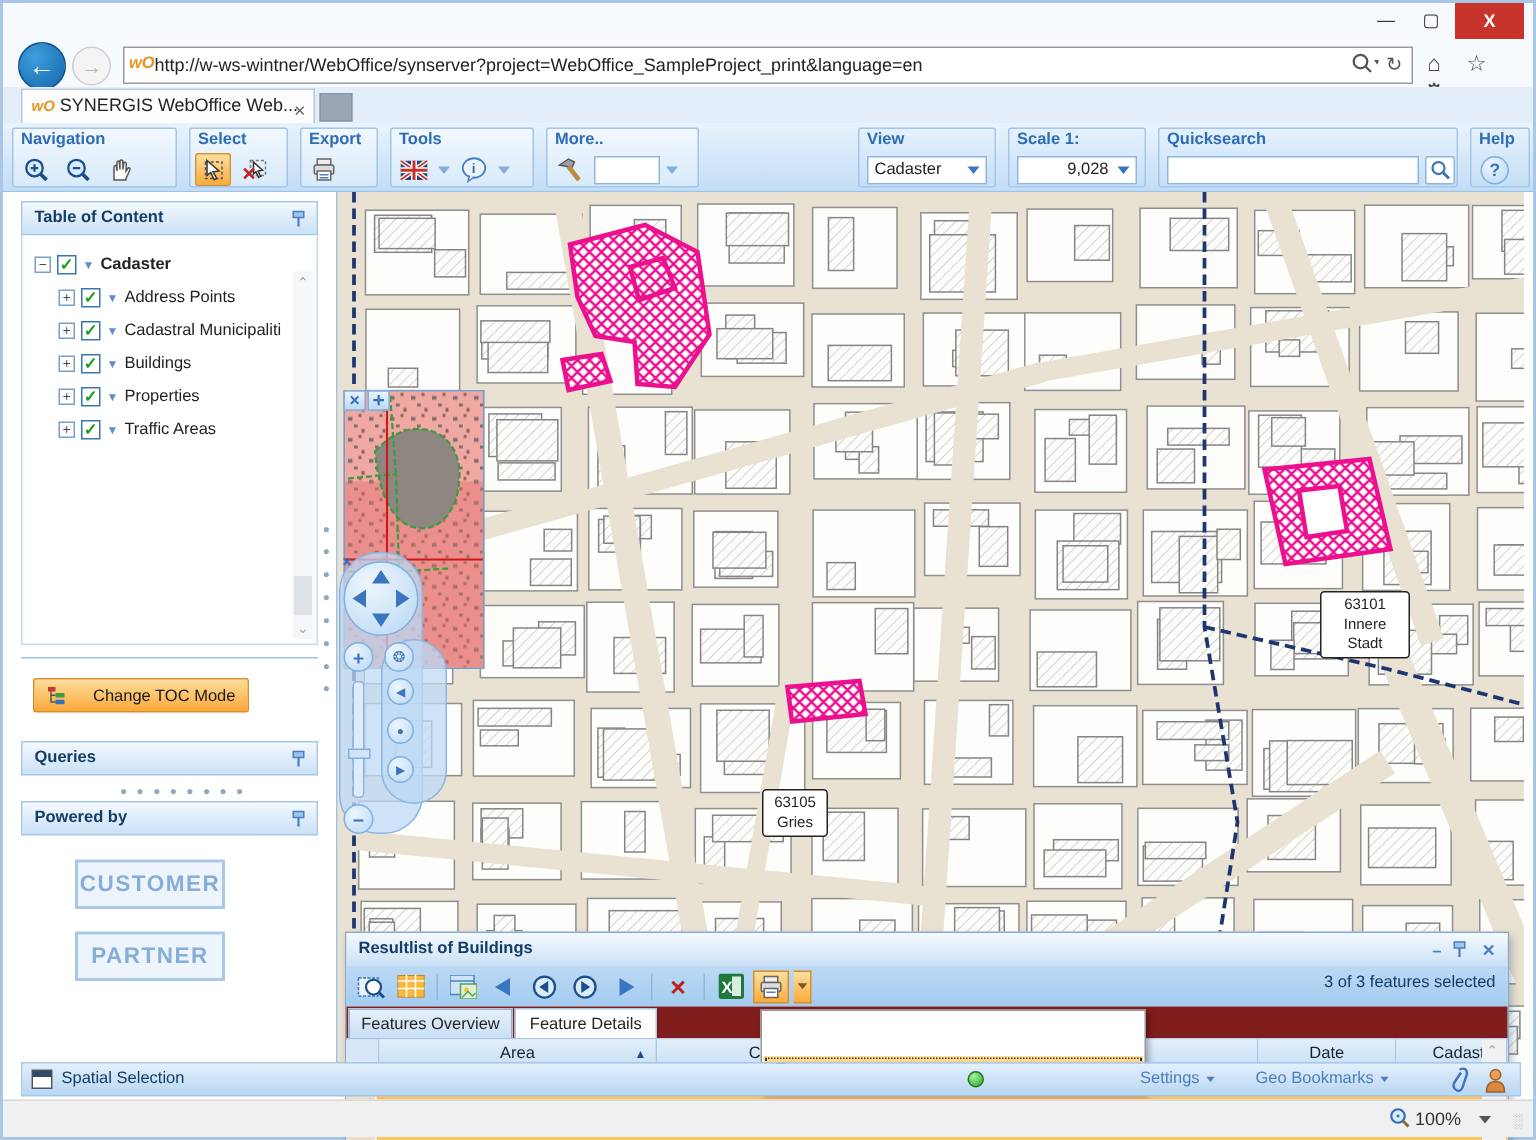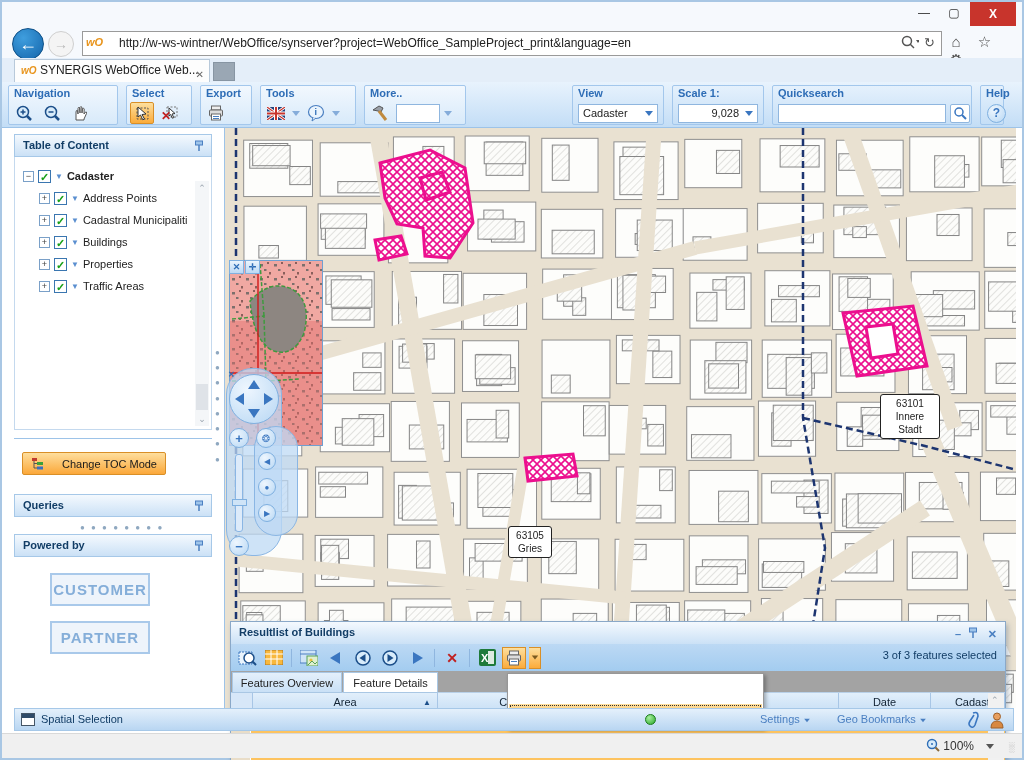--- a/index.html
+++ b/index.html
@@ -10,21 +10,21 @@
   
   .titlebar { left:0; top:0; width:1020px; height:26px; background:#f6f9fd; }
   .winbtn { top:0; height:22px; text-align:center; font-size:12px; color:#333; line-height:22px; }
   .btn-min { left:908px; width:28px; }
   .btn-max { left:938px; width:28px; }
   .btn-close { left:968px; width:46px; height:24px; background:#c8342c; color:#fff; font-weight:bold; line-height:24px; }
   .urlrow { left:0; top:24px; width:1020px; height:32px; background:#f6f9fd; }
   .navcircle { top:2px; width:32px; height:32px; border-radius:50%; text-align:center; line-height:30px; font-size:18px; }
   .backbtn { left:10px; background:radial-gradient(circle at 35% 30%, #3f9ede, #1465ab); color:#fff; border:1px solid #0d4f86; }
   .fwdbtn { left:46px; width:26px; height:26px; top:5px; background:#f4f4f4; color:#b9b9b9; border:1px solid #cfcfcf; line-height:24px; font-size:14px; }
-  .urlfield { left:80px; top:5px; width:860px; height:25px; background:#fff; border:1px solid #9a9a9a; font-size:12px; color:#222; line-height:23px; padding-left:36px; white-space:nowrap; overflow:hidden; }
+  .urlfield { left:80px; top:5px; width:860px; height:25px; background:#fff; border:1px solid #9a9a9a; font-size:12px; color:#222; line-height:23px; padding-left:20px; white-space:nowrap; overflow:hidden; }
   .url-favicon { left:84px; top:10px; width:16px; height:16px; color:#e8941c; font-size:11px; font-weight:bold; font-style:italic; }
   .chrome-ico { display:inline-block; width:24px; text-align:center; color:#4a4a4a; font-size:15px; }
   .chrome-right { left:942px; top:7px; }
 
   .tabrow { left:0; top:56px; width:1020px; height:24px; background:linear-gradient(#eaf2fb,#dcea f7); background:#e4eef9; }
   .tab { left:12px; top:1px; width:196px; height:23px; background:#fdfdfd; border:1px solid #b8c9da; border-bottom:none; font-size:12px; color:#222; line-height:21px; padding-left:6px; }
   .tab-close { position:absolute; right:5px; top:4px; font-size:10px; color:#666; }
   .tabstub { left:211px; top:4px; width:22px; height:19px; background:#9aa7b4; border:1px solid #8795a3; }
 
   
@@ -59,21 +59,21 @@
   #navwidget { left:224px; top:240px; width:74px; height:190px; }
   .navshape { position:absolute; background:rgba(190,218,245,.75); border:1px solid #8ab6e4; }
   .navcirc { position:absolute; border-radius:50%; background:radial-gradient(circle at 35% 30%, #eef6fe, #b7d7f4); border:1px solid #7fb0e0; color:#3a76c0; display:flex; align-items:center; justify-content:center; }
 
   
   #resultlist { left:228px; top:493px; width:776px; height:204px; background:#fff; border:1px solid #8aa8c8; box-shadow:2px 3px 5px rgba(60,90,120,.35); }
   .rl-toolbar { position:absolute; left:0; top:22px; width:774px; height:27px; background:linear-gradient(#bcd9f4,#a3ccf0); display:flex; align-items:center; padding-left:4px; gap:3px; }
   .rl-ico { width:24px; height:22px; display:flex; align-items:center; justify-content:center; }
   .rl-sep { width:1px; height:18px; background:#8fb6df; margin:0 2px; }
   .rl-status { position:absolute; right:8px; top:27px; font-size:11px; color:#123d66; }
-  .rl-tabs { position:absolute; left:0; top:49px; width:774px; height:22px; background:#a3a3a3; border-bottom:1px solid #b8d0e8; }
+  .rl-tabs { position:absolute; left:0; top:49px; width:774px; height:22px; background:#7f1d1d; border-bottom:1px solid #b8d0e8; }
   .rl-tab { position:absolute; top:1px; height:21px; font-size:11px; color:#222; line-height:20px; text-align:center; border:1px solid #a9c7e4; }
   .rl-tab.active { background:linear-gradient(#e4f0fb,#c9e0f6); font-weight:normal; }
   .rl-tab.inactive { background:#fff; }
   .th { position:absolute; top:0; height:20px; background:linear-gradient(#e2effb,#c6def5); border-right:1px solid #a8c6e6; font-size:11px; color:#123; text-align:center; line-height:19px; }
   .row { position:absolute; height:24px; background:#fdc35f; border-bottom:2px solid #fff; font-size:11px; color:#1a1a1a; }
   .cell { position:absolute; top:0; height:22px; line-height:22px; white-space:nowrap; overflow:hidden; }
   .rowexp { position:absolute; left:0; top:0; width:20px; height:22px; background:#e9ddc8; border-right:1px solid #fff; font-size:7px; color:#6a8ab0; text-align:center; line-height:22px; }
   .rl-vscroll { position:absolute; right:1px; top:71px; width:16px; height:107px; background:#f1f1f1; }
 
   
@@ -257,21 +257,21 @@
         <input class="fieldbox" style="width: 168px;" value="">
         <div class="tbico" style="width:20px; height:19px; background:#fff; border:1px solid #8fb6df;">
             <svg width="14" height="14">
               <circle cx="6" cy="6" r="4" fill="none" stroke="#3a76c0" stroke-width="1.5"></circle>
               <line x1="9" y1="9" x2="13" y2="13" stroke="#3a76c0" stroke-width="2"></line>
             </svg>
           </div>
       </div>
     </div>
 
-    <div class="abs tbgroup" style="left:978px; width:24px; background:none; border:1px solid #a3c7ec;">
+    <div class="abs tbgroup" style="left:978px; width:40px; background:none; border:1px solid #a3c7ec;">
       <div class="tbgroup-label">Help</div>
       <div class="tbicons" style="left:6px;">
         <div class="navcirc" style="position:static; width:19px; height:19px; font-size:12px; font-weight:bold;">?</div>
       </div>
     </div>
   </div>
 
   <div class="abs" style="left:0; top:126px; width:1020px; height:580px; background:#fff;">
 
     <div class="abs" id="maparea" style="left:222px; top:0; height:580px;">

